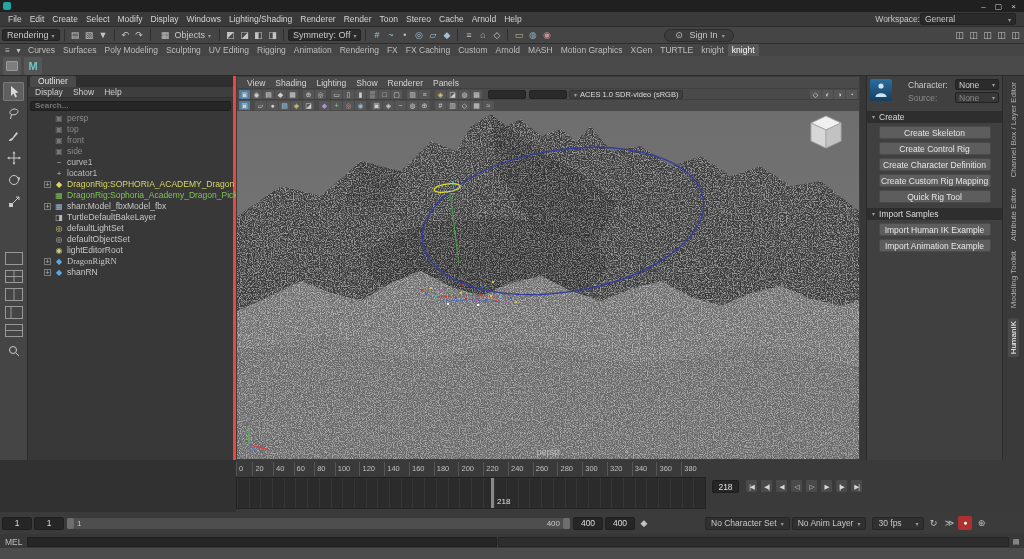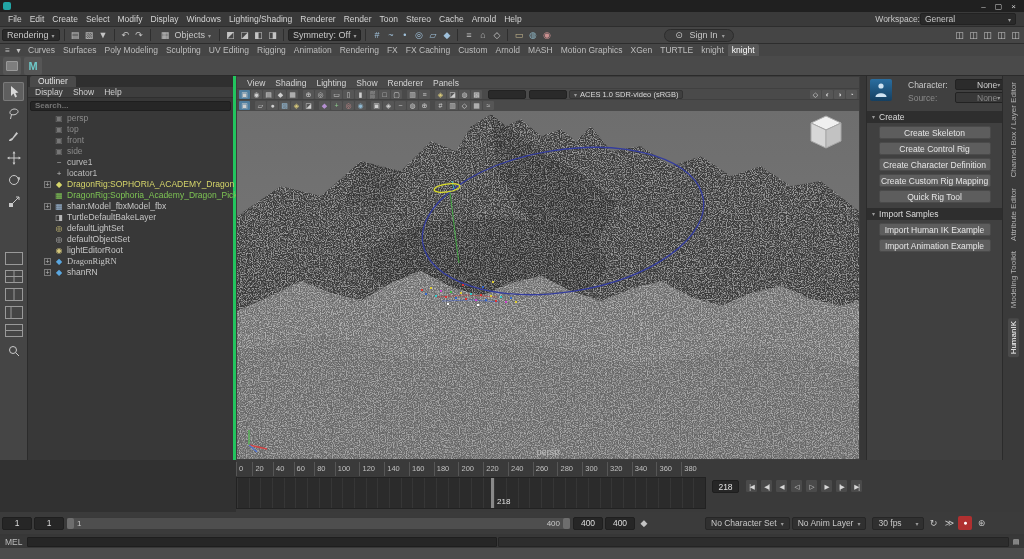--- a/index.html
+++ b/index.html
@@ -41,21 +41,21 @@
   .shelfbar .slic { height:11px; line-height:11px; min-width:11px; font-size:8px; }
   .shelf-tab { padding:0 4px; height:12px; line-height:12px; color:#bdbdbd; white-space:nowrap; }
   .shelf-tab.active { color:#fff; background:#585858; border-radius:2px 2px 0 0; }
   .shelfbody { position:absolute; left:0; top:56px; width:1024px; height:20px; background:#4a4a4a;
                display:flex; align-items:center; gap:3px; padding-left:3px; border-bottom:1px solid #2b2b2b; }
   .shelf-item { width:18px; height:18px; border-radius:2px; background:#565656; display:flex; align-items:center; justify-content:center; }
   .si1 { width:12px; height:10px; background:#7e7e7e; border:1px solid #9a9a9a; border-radius:1px; }
   .si2 { color:#6ec8c8; font-size:11px; font-weight:bold; }
 
   
-  .main { position:absolute; left:0; top:76px; width:844px; height:384px; background:#22c55e; }
+  .main { position:absolute; left:0; top:76px; width:844px; height:384px; background:#ef4444; }
 
   .toolbox { position:absolute; left:0; top:0; width:27px; height:384px; background:#454545;
              display:flex; flex-direction:column; align-items:center; gap:3px; padding-top:6px; }
   .tool { width:21px; height:19px; display:flex; align-items:center; justify-content:center; border-radius:2px; }
   .tool.active { background:#5f5f5f; box-shadow:inset 0 0 0 1px #7a7a7a; }
   .tbgap { height:34px; }
   .laybtn { width:20px; height:15px; display:flex; align-items:center; justify-content:center; }
 
   .outliner { position:absolute; left:27px; top:0; width:206px; height:384px; background:#383838; border-left:1px solid #2b2b2b; }
   .otabrow { height:11px; background:#2f2f2f; display:flex; }
@@ -96,21 +96,21 @@
 
   
   .hik { position:absolute; left:866px; top:0; width:136px; height:384px; background:#404040; border-left:1px solid #2b2b2b; font-size:8.5px; }
   .hikhead { display:flex; gap:16px; padding:3px; }
   .hikthumb { width:22px; height:22px; border-radius:2px; background:linear-gradient(#2a6ea0,#153f60);
               display:flex; align-items:center; justify-content:center; flex:0 0 auto; }
   .hikrows { flex:1; display:flex; flex-direction:column; gap:2px; }
   .hikrow { display:flex; align-items:center; gap:3px; }
   .hiklbl { width:44px; text-align:left; color:#c9c9c9; }
   .hikdd { flex:1; background:#2b2b2b; border:1px solid #222; border-radius:2px; height:11px; line-height:10px;
-           padding:0 21px; display:flex; justify-content:space-between; align-items:center; color:#d0d0d0; }
+           padding:0 3px; display:flex; justify-content:space-between; align-items:center; color:#d0d0d0; }
   .hikrow.dis .hiklbl, .hikrow.dis .hikdd { color:#8a8a8a; }
   .hikrow.dis .hikdd { background:#383838; }
   .sect { background:#2e2e2e; height:12px; line-height:12px; padding-left:5px; margin-top:5px; color:#ddd;
           display:flex; align-items:center; gap:4px; }
   .hikbtn { width:112px; margin:3px auto 0 auto; background:#5d5d5d; border:1px solid #4a4a4a; border-radius:2px;
             height:13px; line-height:12px; text-align:center; color:#e6e6e6; }
 
   
   .vtabs { position:absolute; left:1002px; top:0; width:22px; height:384px; background:#3a3a3a; border-left:1px solid #2b2b2b;
            display:flex; flex-direction:column; align-items:center; gap:10px; padding-top:6px; }

